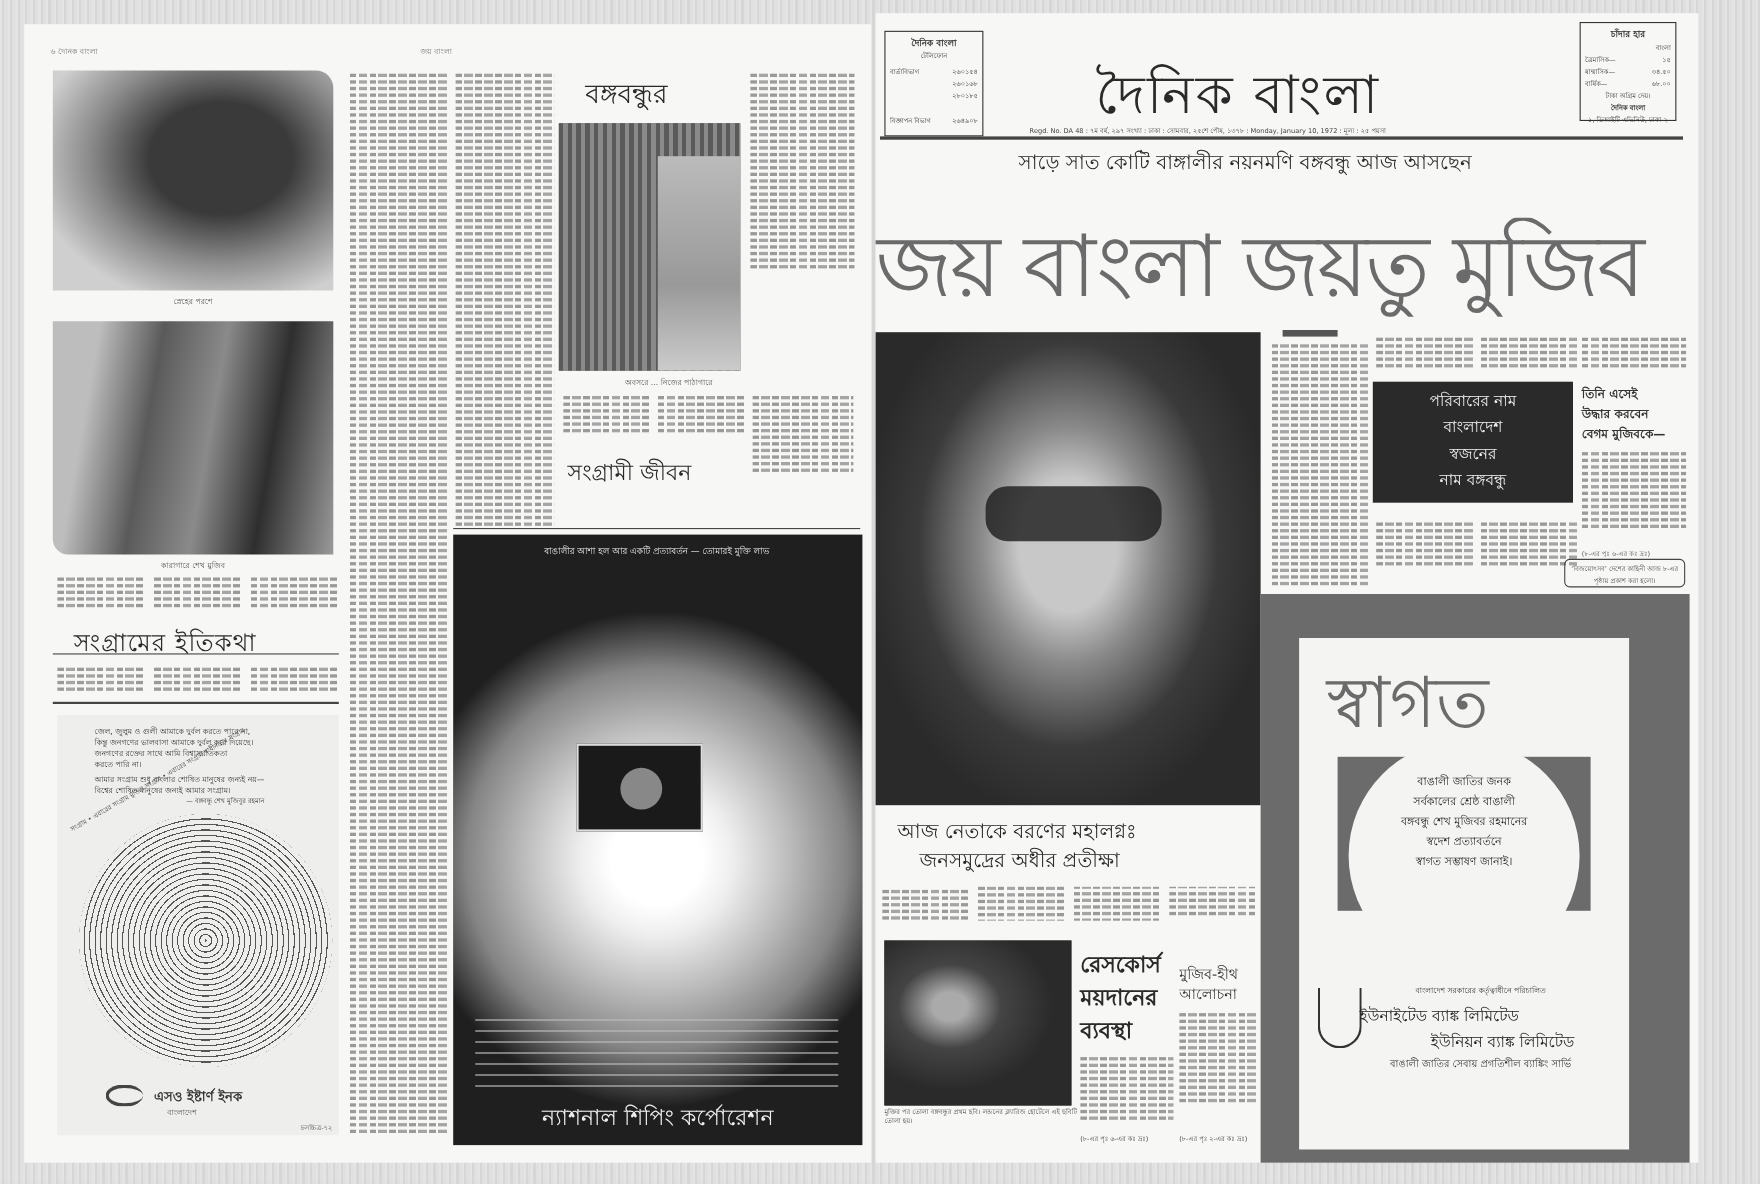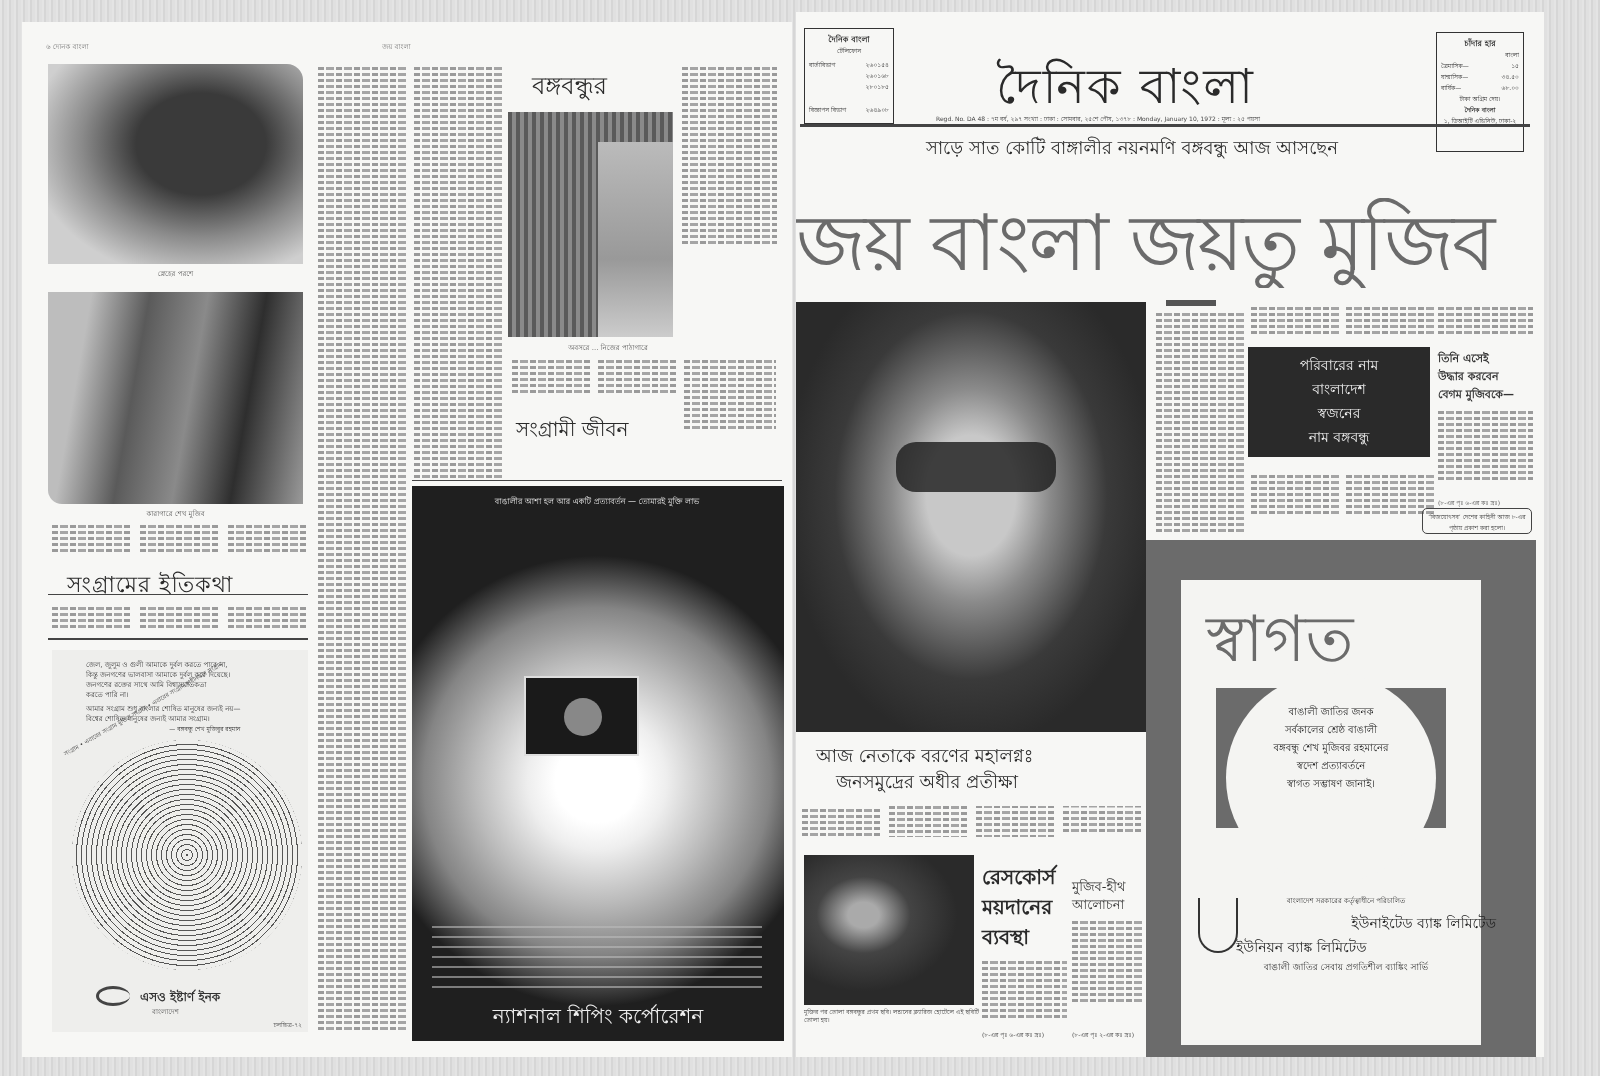--- a/index.html
+++ b/index.html
@@ -431,21 +431,21 @@
       </div>
     <div style="height:12px"></div>
     <div style="display:flex;justify-content:space-between">
         <span>বিজ্ঞাপন বিভাগ</span>
         <span>২৬৪৯০৮</span>
       </div>
   </div>
 
   <div class="headline" style="left:200px;top:38px;font-size:48px;letter-spacing:2px">দৈনিক বাংলা</div>
 
-  <div class="abs" style="left:640px;top:20px;width:88px;height:120px;border:1px solid #333;font-size:6px;color:#333;padding:4px">
+  <div class="abs" style="left:640px;top:8px;width:88px;height:90px;border:1px solid #333;font-size:6px;color:#333;padding:4px">
     <div style="text-align:center;font-weight:bold;font-size:8px">চাঁদার হার</div>
     <div style="text-align:right">বাংলা</div>
     <div style="display:flex;justify-content:space-between">
         <span>ত্রৈমাসিক—</span>
         <span>১৫</span>
       </div>
     <div style="display:flex;justify-content:space-between">
         <span>ষান্মাসিক—</span>
         <span>৩৪.৫০</span>
       </div>
@@ -586,22 +586,22 @@
     <div style="position:absolute;left:70px;top:148px;width:230px;height:140px;background:#6b6b6b"></div>
     <div style="position:absolute;left:80px;top:133px;width:210px;height:210px;border-radius:50%;background:#f4f4f2;text-align:center;padding-top:30px;font-size:10px;line-height:18px;color:#222">
       <div>বাঙালী জাতির জনক</div>
       <div>সর্বকালের শ্রেষ্ঠ বাঙালী</div>
       <div>বঙ্গবন্ধু শেখ মুজিবর রহমানের</div>
       <div>স্বদেশ প্রত্যাবর্তনে</div>
       <div>স্বাগত সম্ভাষণ জানাই।</div>
     </div>
     <div style="position:absolute;left:52px;top:358px;width:40px;height:55px;border:2px solid #333;border-top:none;border-radius:0 0 20px 20px"></div>
     <div style="position:absolute;left:60px;top:355px;width:280px;text-align:center;font-size:7px;color:#333">বাংলাদেশ সরকারের কর্তৃত্বাধীনে পরিচালিত</div>
-    <div style="position:absolute;left:90px;top:372px;width:260px;text-align:right;font-size:14px;color:#222">ইউনাইটেড ব্যাঙ্ক লিমিটেড</div>
-    <div style="position:absolute;left:90px;top:396px;width:260px;font-size:14px;color:#222">ইউনিয়ন ব্যাঙ্ক লিমিটেড</div>
+    <div style="position:absolute;left:90px;top:372px;width:260px;text-align:left;font-size:14px;color:#222">ইউনাইটেড ব্যাঙ্ক লিমিটেড</div>
+    <div style="position:absolute;left:90px;top:396px;width:260px;text-align:center;font-size:14px;color:#222">ইউনিয়ন ব্যাঙ্ক লিমিটেড</div>
     <div style="position:absolute;left:50px;top:420px;width:300px;text-align:center;font-size:9px;color:#333;white-space:nowrap">বাঙালী জাতির সেবায় প্রগতিশীল ব্যাঙ্কিং সার্ভি</div>
   </div>
 
   <div class="txtcol" style="left:6px;top:794px;width:340px;height:44px;column-count:4;column-gap:8px">
       <div class="ln"></div>
       <div class="ln"></div>
       <div class="ln"></div>
       <div class="ln"></div>
       <div class="ln"></div>
       <div class="ln"></div>

